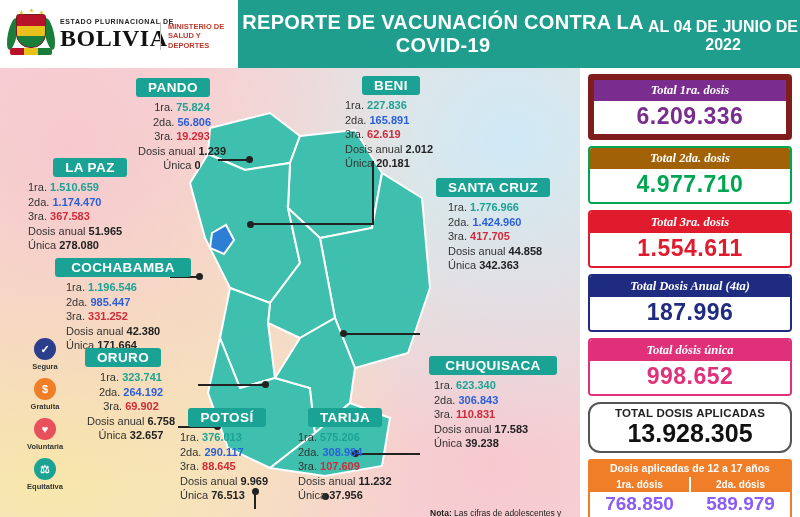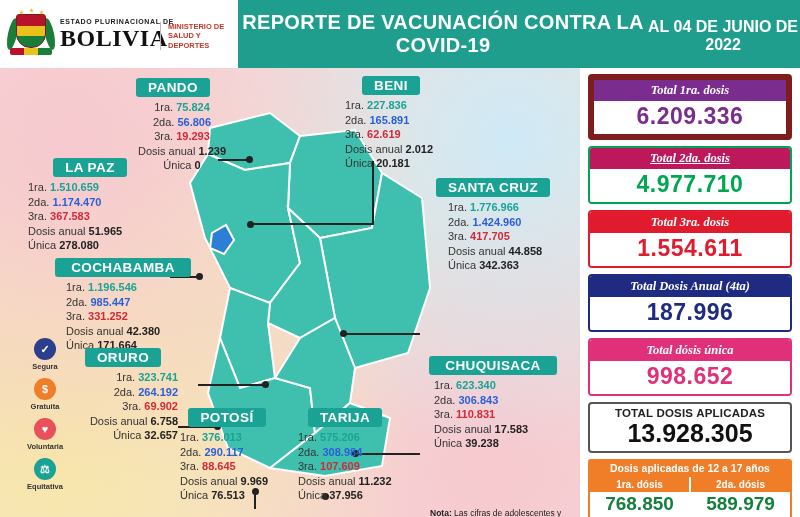--- a/index.html
+++ b/index.html
@@ -123,46 +123,46 @@
   .card { margin-bottom:6px; border-radius:4px; overflow:hidden; }
   .card .ctitle {
     color:#ffffff; font-size:12.5px; font-weight:bold; font-style:italic;
     text-align:center; padding:3px 0; font-family:"Liberation Serif", serif;
   }
   .card .cval {
     font-size:23px; font-weight:bold; text-align:center; padding:2px 0 4px;
     background:#ffffff; letter-spacing:.5px;
   }
   .c1 .ctitle { background:#7a2d8f; } .c1 .cval { color:#7a2d8f; }
-  .c2 .ctitle { background:#be185d;text-decoration:underline; } .c2 .cval { color:#00a651; }
+  .c2 .ctitle { background:#a16207; } .c2 .cval { color:#00a651; }
   .c3 .ctitle { background:#e01b2e; } .c3 .cval { color:#e01b2e; }
   .c4 .ctitle { background:#1f2b80; } .c4 .cval { color:#1f2b80; }
   .c5 .ctitle { background:#e0307a; } .c5 .cval { color:#e0307a; }
   .c1 { border:6px solid #7f1d1d; } .c2 { border:2px solid #00a651; }
   .c3 { border:2px solid #e01b2e; } .c4 { border:2px solid #1f2b80; }
   .c5 { border:2px solid #e0307a; }
 
-  .total-box { border:2px solid #555; border-radius:4px; margin-bottom:6px; }
+  .total-box { border:2px solid #555; border-radius:12px; margin-bottom:6px; }
   .total-box .t {
     text-align:center; font-size:11.5px; font-weight:bold; color:#222;
     padding:3px 0 0; letter-spacing:.2px;
   }
   .total-box .v { text-align:center; font-size:25px; font-weight:bold; color:#111; padding:0 12px 3px; }
 
   .agegroup { margin-bottom:5px; }
   .agegroup .head {
     color:#fff; font-size:10.5px; font-weight:bold; text-align:center; padding:3px 0;
     border-radius:3px 3px 0 0;
   }
   .agegroup.orange .head { background:#f07d28; }
   .agegroup .col { flex:1; text-align:center; }
   .agegroup .col .lbl { color:#fff; font-size:10px; font-weight:bold; padding:2px 0; }
   .agegroup .col .num { font-size:19px; font-weight:bold; padding:1px 0 3px; }
   .agegroup.orange .col .lbl { background:#f07d28; }
-  .agegroup.orange .col .num { color:#15803d; }
+  .agegroup.orange .col .num { color:#8b5cf6; }
   .agegroup .col:first-child { border-right:2px solid #ffffff; }
   .agegroup .body { border:2px solid; border-top:none; border-radius:0 0 3px 3px; display:flex; }
   .agegroup.orange .body { border-color:#f07d28; }
 </style>
 </head>
 <body>
 
 <div id="root">
 
   <div class="header">
@@ -284,21 +284,21 @@
         <div class="r"><span class="lab">1ra.</span> <b class="v1">1.196.546</b></div>
         <div class="r"><span class="lab">2da.</span> <b class="v2">985.447</b></div>
         <div class="r"><span class="lab">3ra.</span> <b class="v3">331.252</b></div>
         <div class="r"><span class="lab">Dosis anual</span> <b class="v4">42.380</b></div>
         <div class="r"><span class="lab">Única</span> <b class="v5">171.664</b></div>
       </div>
     </div>
 
     <div class="dept center-title" style="left:68px; top:280px; width:110px;">
       <div class="title">ORURO</div>
-      <div class="rows" style="text-align:right; padding-left:16px;">
+      <div class="rows" style="text-align:center; padding-left:16px;">
         <div class="r"><span class="lab">1ra.</span> <b class="v1">323.741</b></div>
         <div class="r"><span class="lab">2da.</span> <b class="v2">264.192</b></div>
         <div class="r"><span class="lab">3ra.</span> <b class="v3">69.902</b></div>
         <div class="r"><span class="lab">Dosis anual</span> <b class="v4">6.758</b></div>
         <div class="r"><span class="lab">Única</span> <b class="v5">32.657</b></div>
       </div>
     </div>
 
     <div class="dept center-title" style="left:172px; top:340px; width:110px;">
       <div class="title">POTOSÍ</div>

